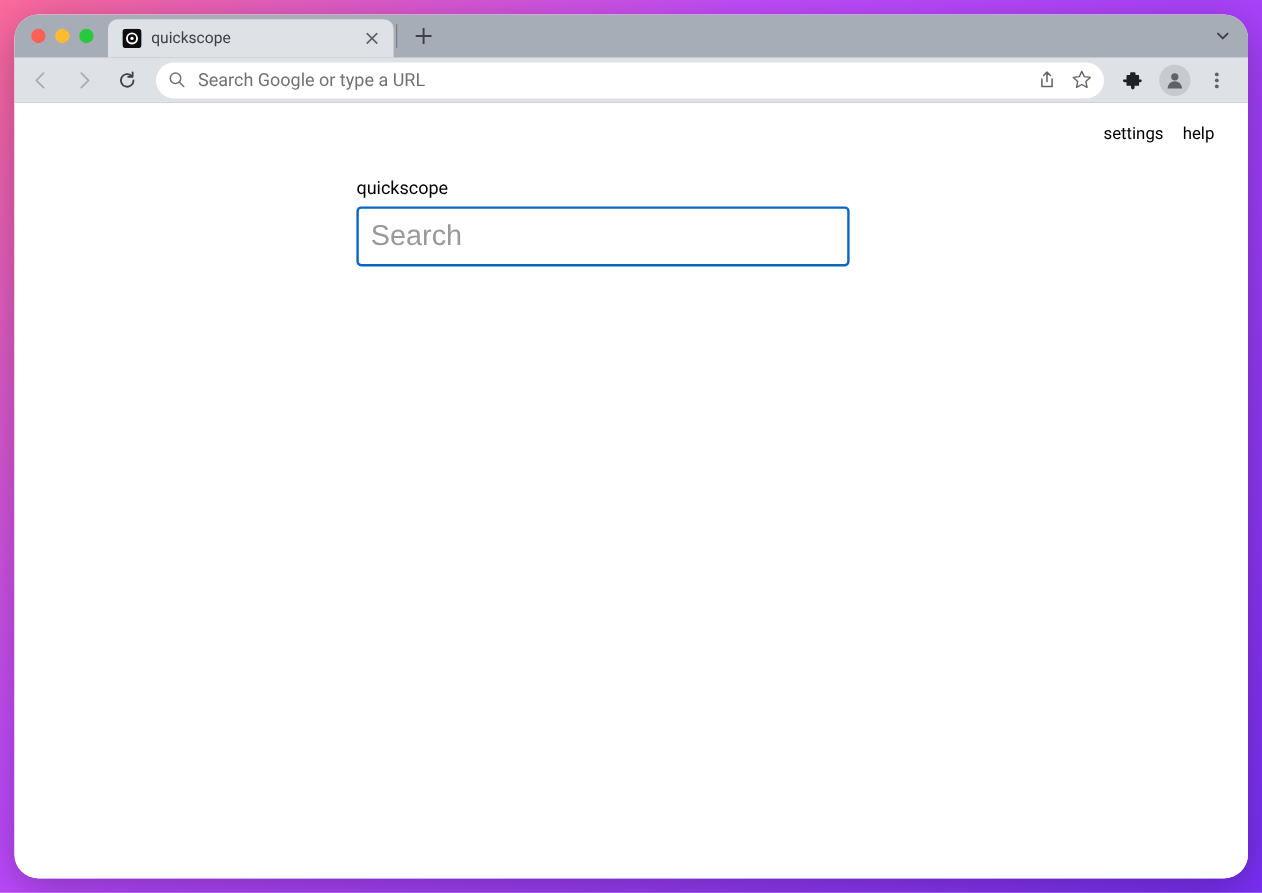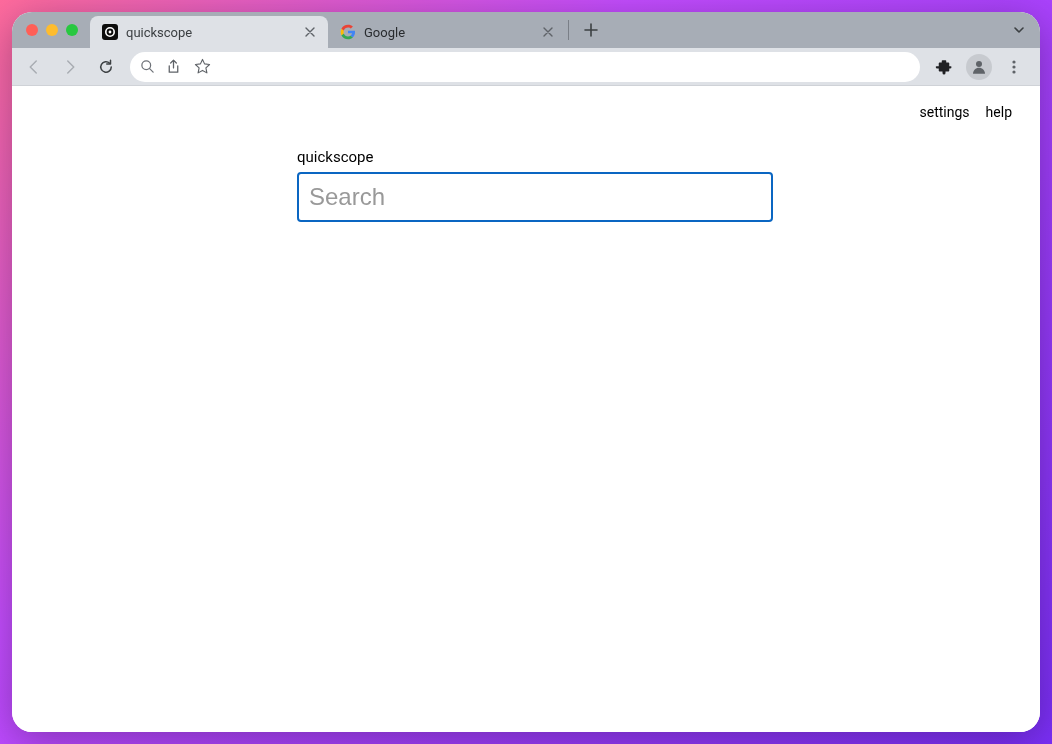--- a/index.html
+++ b/index.html
@@ -113,21 +113,21 @@
       top: 62px;
       width: 480px;
     }
     .app-title {
       font-size: 15px;
       color:#000;
       margin-bottom: 6px;
       font-weight: 400;
     }
     .search-box {
-      width: 476px;
+      width: 411px;
       height: 50px;
       border: 2px solid #0a66c2;
       border-radius: 4px;
       padding: 0 10px;
       font-size: 24px;
       color:#333;
       outline:none;
     }
     .search-box::placeholder { color:#999; font-weight:300;}
     svg { display:block; }
@@ -151,36 +151,20 @@
               <circle cx="8" cy="8" r="1.4" fill="#fff"></circle>
             </svg>
         </span>
         <span class="title">quickscope</span>
         <span class="close">
           <svg width="10" height="10" viewBox="0 0 10 10">
               <path d="M1 1 L9 9 M9 1 L1 9" stroke="#5f6368" stroke-width="1.4" stroke-linecap="round"></path>
             </svg>
         </span>
       </div>
-      <div class="tab inactive">
-        <span class="favicon">
-          <svg width="16" height="16" viewBox="0 0 48 48">
-              <path fill="#4285F4" d="M45.1 24.5c0-1.6-.1-2.7-.4-3.9H24v7.1h12c-.2 2-1.6 5-4.5 7l-.04 .3 6.6 5.1 .5 .05c4.2-3.9 6.6-9.6 6.6-15.6"></path>
-              <path fill="#34A853" d="M24 46c5.9 0 10.9-2 14.6-5.3l-7-5.4c-1.9 1.3-4.4 2.2-7.6 2.2-5.8 0-10.8-3.8-12.5-9.1l-.3 .02-6.9 5.3-.1 .3C8 41.4 15.4 46 24 46"></path>
-              <path fill="#FBBC05" d="M11.5 28.4c-.5-1.4-.7-2.8-.7-4.4s.3-3 .7-4.4l-.01-.3-7-5.4-.2 .1C2.8 17.2 2 20.5 2 24s.8 6.8 2.2 10l7.3-5.6"></path>
-              <path fill="#EA4335" d="M24 10.5c4.1 0 6.9 1.8 8.5 3.3l6.2-6.1C34.9 4 29.9 2 24 2 15.4 2 8 6.6 4.2 14l7.3 5.6C13.2 14.3 18.2 10.5 24 10.5"></path>
-            </svg>
-        </span>
-        <span class="title">Google</span>
-        <span class="close">
-          <svg width="10" height="10" viewBox="0 0 10 10">
-              <path d="M1 1 L9 9 M9 1 L1 9" stroke="#5f6368" stroke-width="1.4" stroke-linecap="round"></path>
-            </svg>
-        </span>
-      </div>
       <div class="tab-sep"></div>
       <div class="newtab">
         <svg width="14" height="14" viewBox="0 0 14 14">
             <path d="M7 1 V13 M1 7 H13" stroke="#3c4043" stroke-width="1.6" stroke-linecap="round"></path>
           </svg>
       </div>
     </div>
     <div class="tabs-caret">
       <svg width="14" height="14" viewBox="0 0 14 14">
           <path d="M3 5 L7 9 L11 5" fill="none" stroke="#3c4043" stroke-width="1.6" stroke-linecap="round" stroke-linejoin="round"></path>
@@ -205,20 +189,21 @@
           <path d="M18 3 L18 8 L13 8" fill="none" stroke="#3c4043" stroke-width="2" stroke-linecap="round" stroke-linejoin="round"></path>
         </svg>
     </div>
     <div class="omnibox">
       <span class="search-ic">
         <svg width="15" height="15" viewBox="0 0 24 24">
             <circle cx="10" cy="10" r="7" fill="none" stroke="#6e7278" stroke-width="2"></circle>
             <path d="M15 15 L21 21" stroke="#6e7278" stroke-width="2" stroke-linecap="round"></path>
           </svg>
       </span>
+      <span class="placeholder">Search Google or type a URL</span>
       <span class="right-icons">
         <span>
           <svg width="17" height="17" viewBox="0 0 24 24">
               <path d="M12 3 L12 14 M8 7 L12 3 L16 7" fill="none" stroke="#5f6368" stroke-width="1.8" stroke-linecap="round" stroke-linejoin="round"></path>
               <path d="M6 11 L6 20 L18 20 L18 11" fill="none" stroke="#5f6368" stroke-width="1.8" stroke-linecap="round" stroke-linejoin="round"></path>
             </svg>
         </span>
         <span>
           <svg width="17" height="17" viewBox="0 0 24 24">
               <path d="M12 2 L14.9 8.3 L22 9.2 L16.8 14 L18.2 21 L12 17.5 L5.8 21 L7.2 14 L2 9.2 L9.1 8.3 Z" fill="none" stroke="#5f6368" stroke-width="1.6" stroke-linejoin="round"></path>

